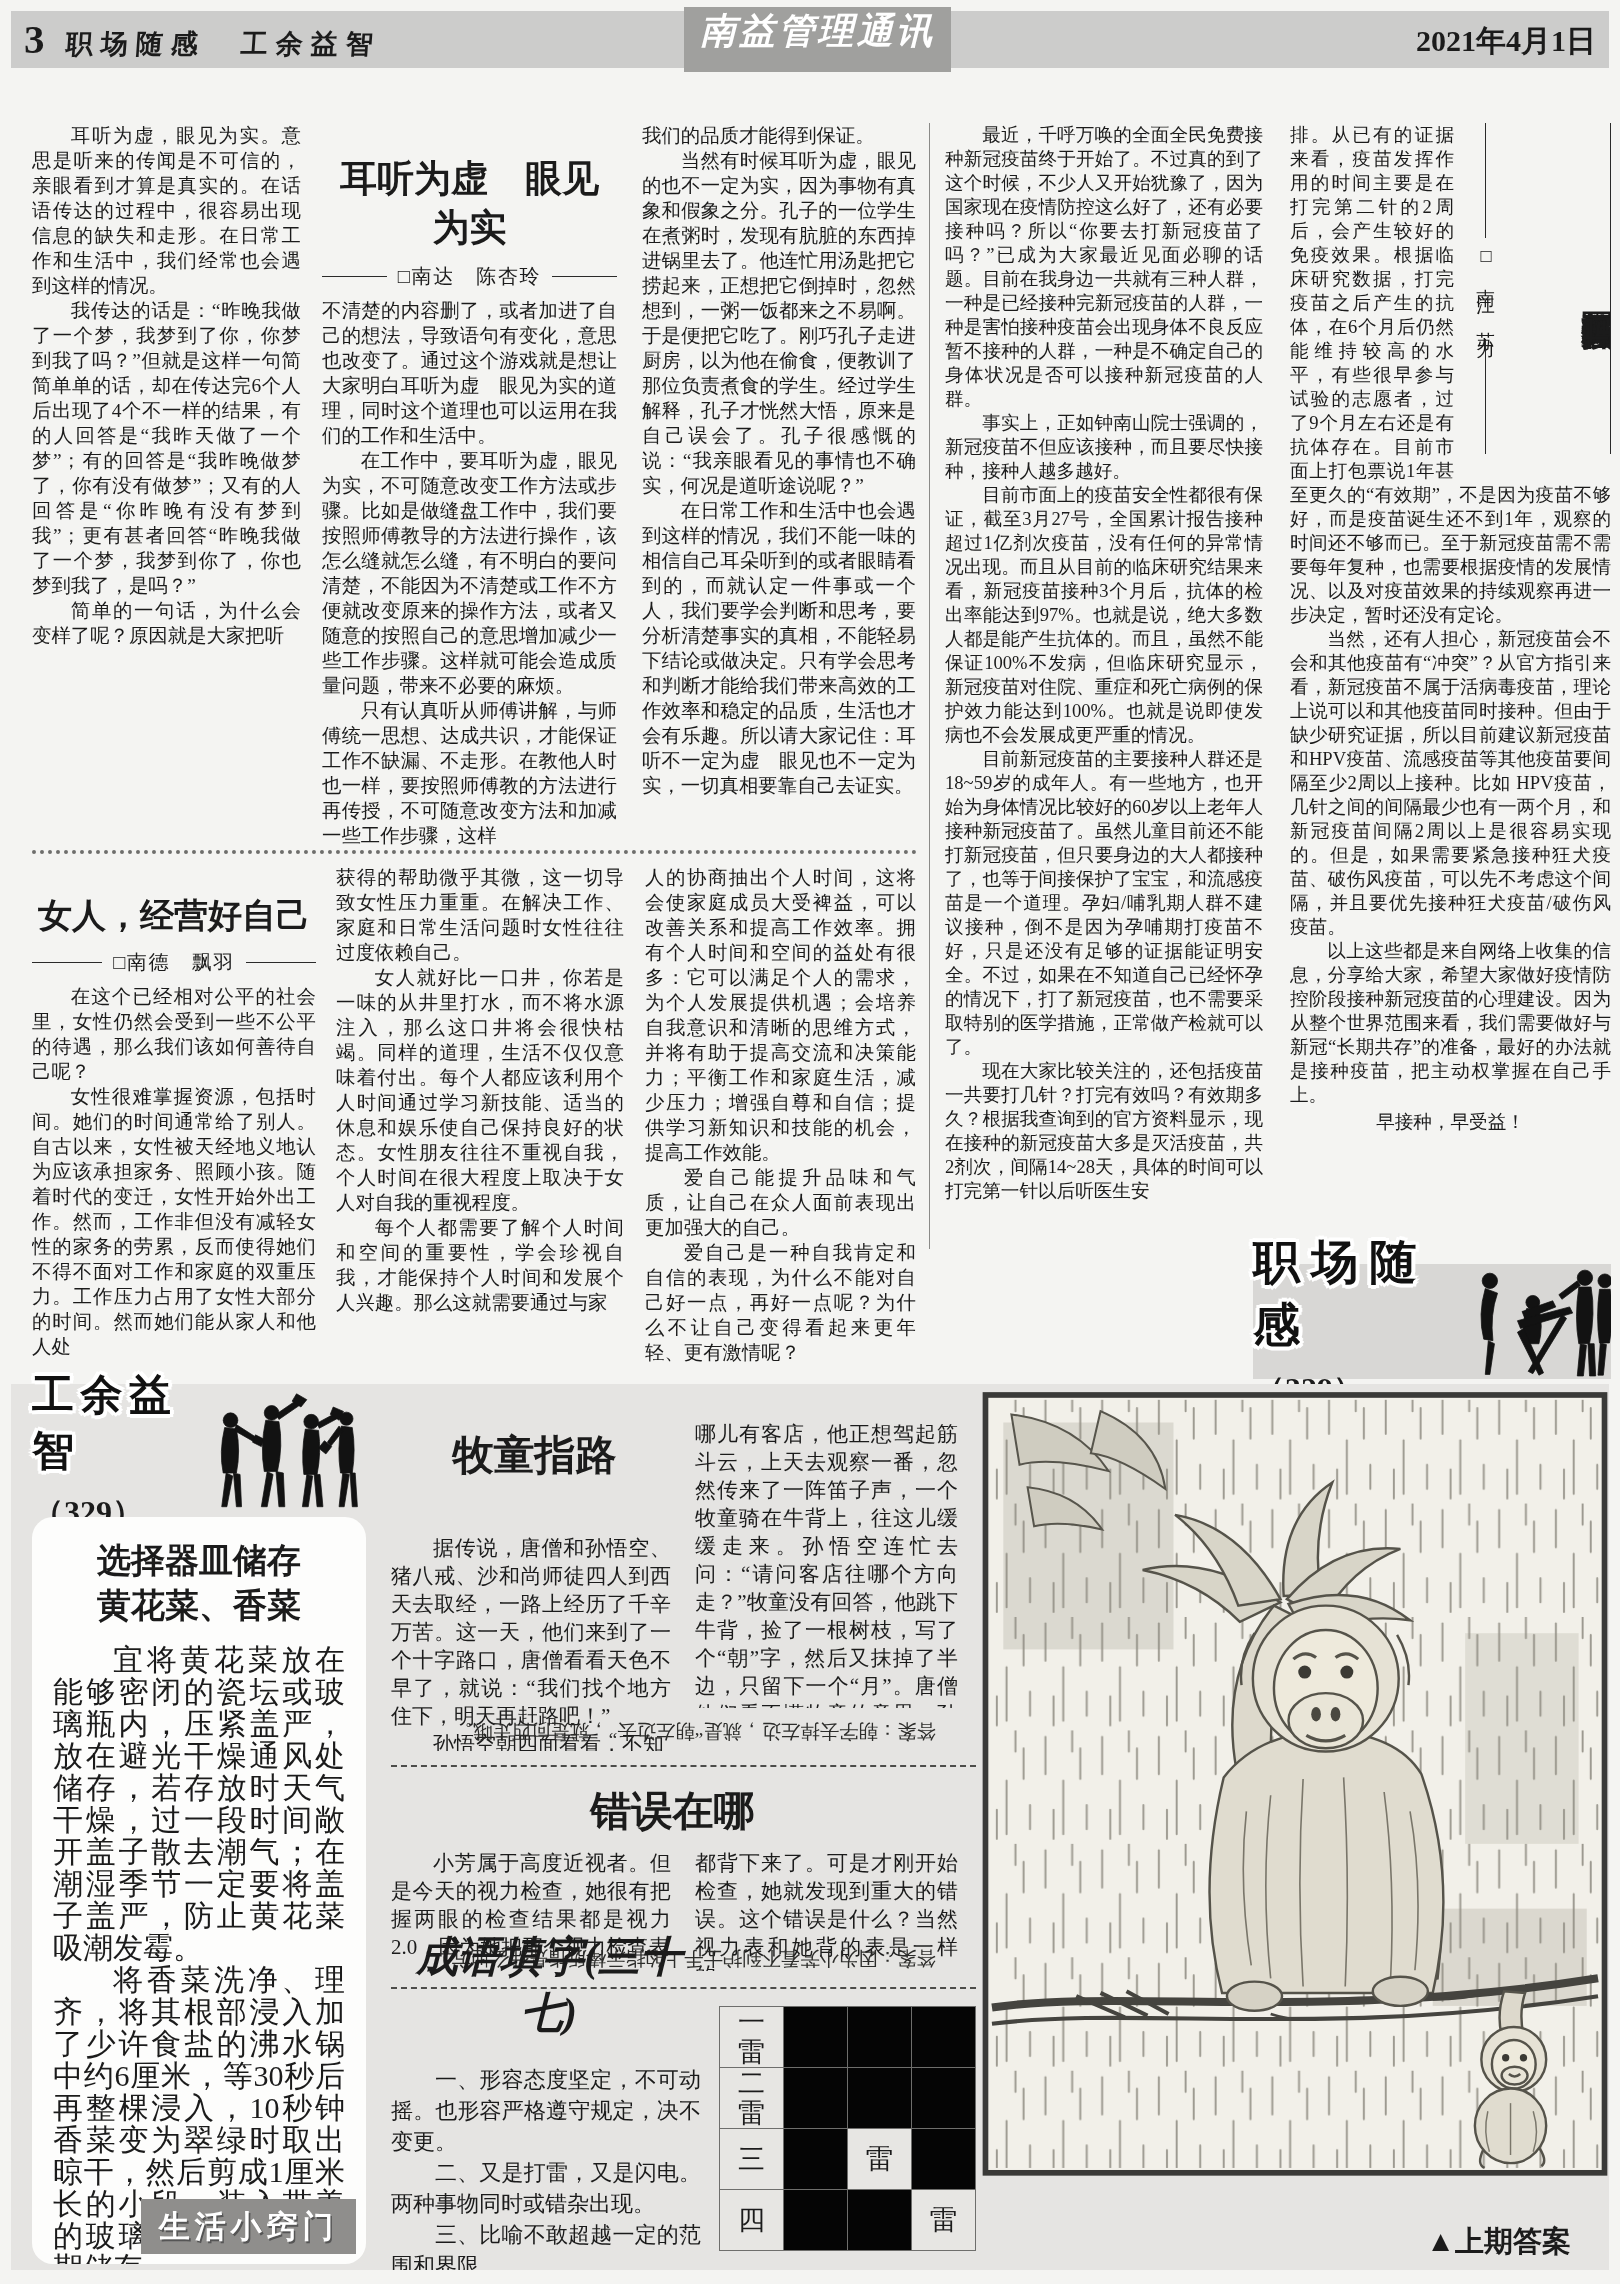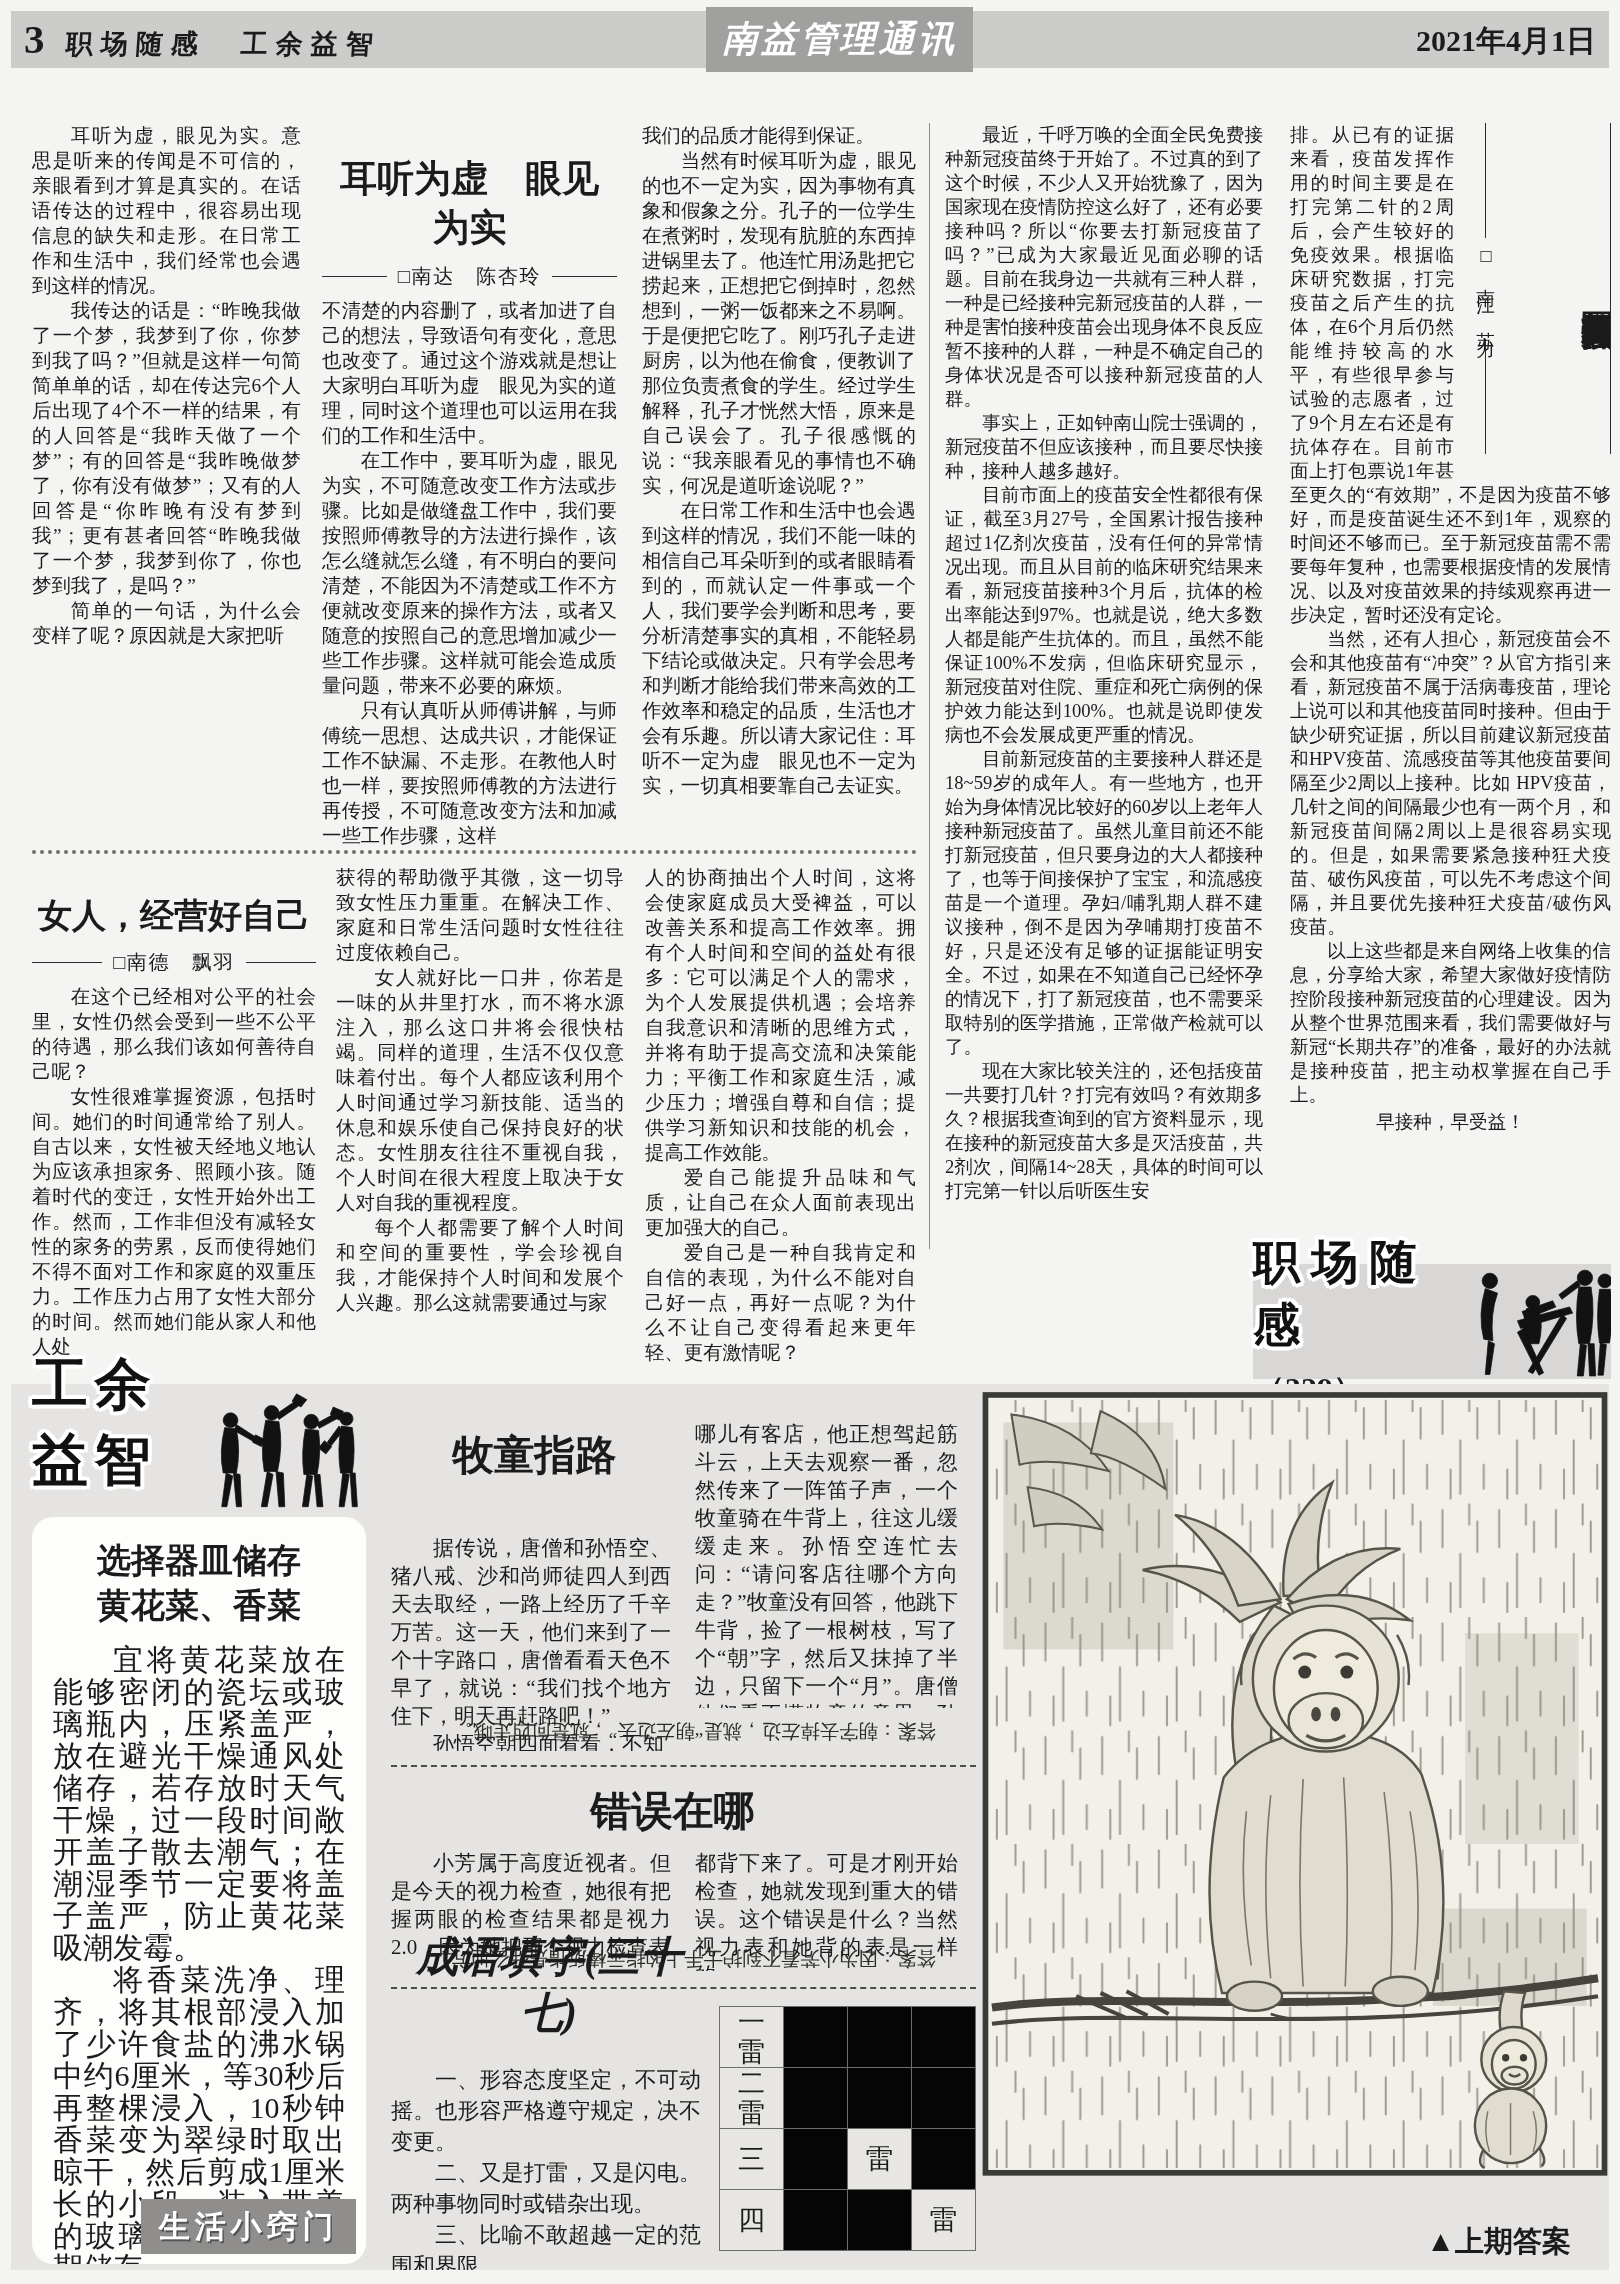--- a/index.html
+++ b/index.html
@@ -3,22 +3,22 @@
 <meta charset="utf-8">
 <style>
   html,body{margin:0;padding:0;background:#e9e9e7;}
   #page{position:relative;width:1620px;height:2284px;background:#f4f4f2;
         font-family:"Liberation Serif","DejaVu Serif",serif;color:#1b1b1b;overflow:hidden;}
   
   .hdr-band{position:absolute;left:11.3px;top:10.5px;width:1598px;height:57px;background:#cccccb;}
   .hdr-left{position:absolute;left:24px;top:14.6px;display:flex;align-items:baseline;gap:21px;}
   .hdr-pagenum{font-size:41px;font-weight:bold;}
   .hdr-sections{font-size:27px;font-weight:bold;transform:skewX(-4deg);letter-spacing:8px;}
-  .masthead{position:absolute;left:706px;top:6.5px;width:267px;height:65px;background:#a0a09e;
-            display:flex;align-items:center;justify-content:center;}
+  .masthead{position:absolute;left:684px;top:6.5px;width:267px;height:65px;background:#a0a09e;
+            display:flex;justify-content:center;}
   .masthead span{color:#fff;font-size:36px;font-weight:bold;font-style:italic;letter-spacing:3.2px;}
   .hdr-date{position:absolute;right:24px;top:21px;font-size:30px;font-weight:bold;}
   
   .col{position:absolute;text-align:justify;overflow:hidden;}
   .b1{font-size:19.4px;line-height:25px;}
   .vax{font-size:18.6px;line-height:24px;}
   .b2{font-size:19.4px;line-height:25px;}
   .b3{font-size:21px;line-height:28px;}
   p{margin:0;text-indent:2em;}
   .noindent{text-indent:0;}
@@ -186,21 +186,21 @@
         <path d="M165 33 q-5 36 0 70 l13 0 q6 -36 1 -70 z"></path>
         <path d="M166 103 l-3 42 7 0 4 -40 z"></path>
       </g>
     </svg>
   </div>
 
   <div class="bottom-band"></div>
 
   <div class="badge" style="left:32px;top:1390px;width:334px;height:122px;">
     <div class="badge-txtcol" style="width:178px;">
-      <span class="badge-title" style="font-size:56px;letter-spacing:6.5px;">工余益智</span>
+      <span class="badge-title" style="font-size:42px;letter-spacing:6.5px;">工余益智</span>
       <span class="badge-issue">（329）</span>
     </div>
     <svg width="154" height="120" viewBox="0 0 210 160">
       <g fill="#121212" stroke="#121212">
         <circle cx="28" cy="38" r="10"></circle>
         <path d="M20 48 q-8 34 -2 62 l18 0 q6 -30 0 -60 z"></path>
         <path d="M22 110 l-6 46 7 0 8 -42 z M32 110 l4 46 7 0 -2 -44 z"></path>
         <path d="M36 44 l28 18 -3 6 -28 -16 z"></path>
         <polygon points="62,58 74,64 70,74 58,68"></polygon>
         <circle cx="84" cy="28" r="10"></circle>

